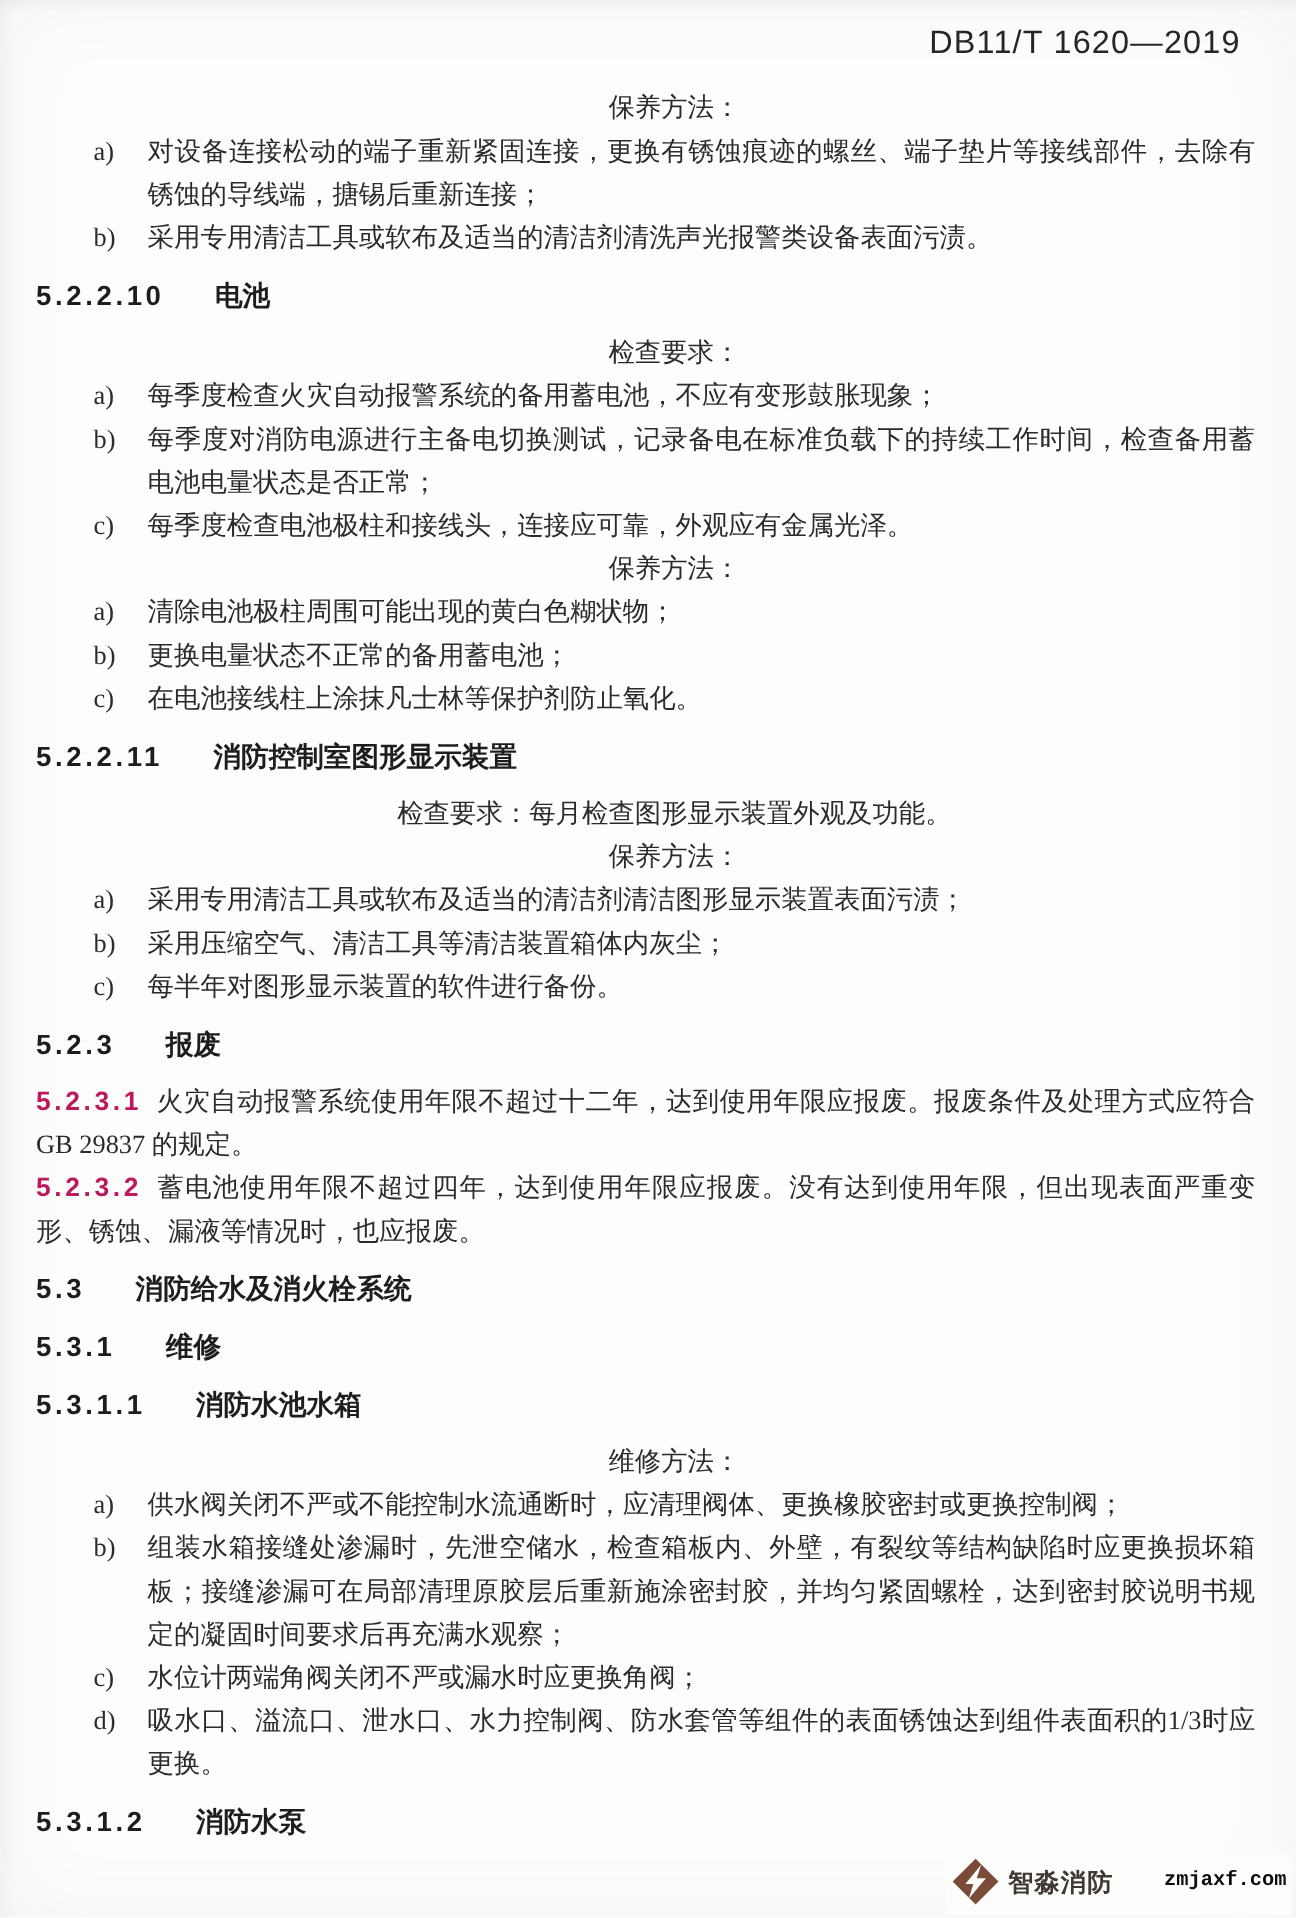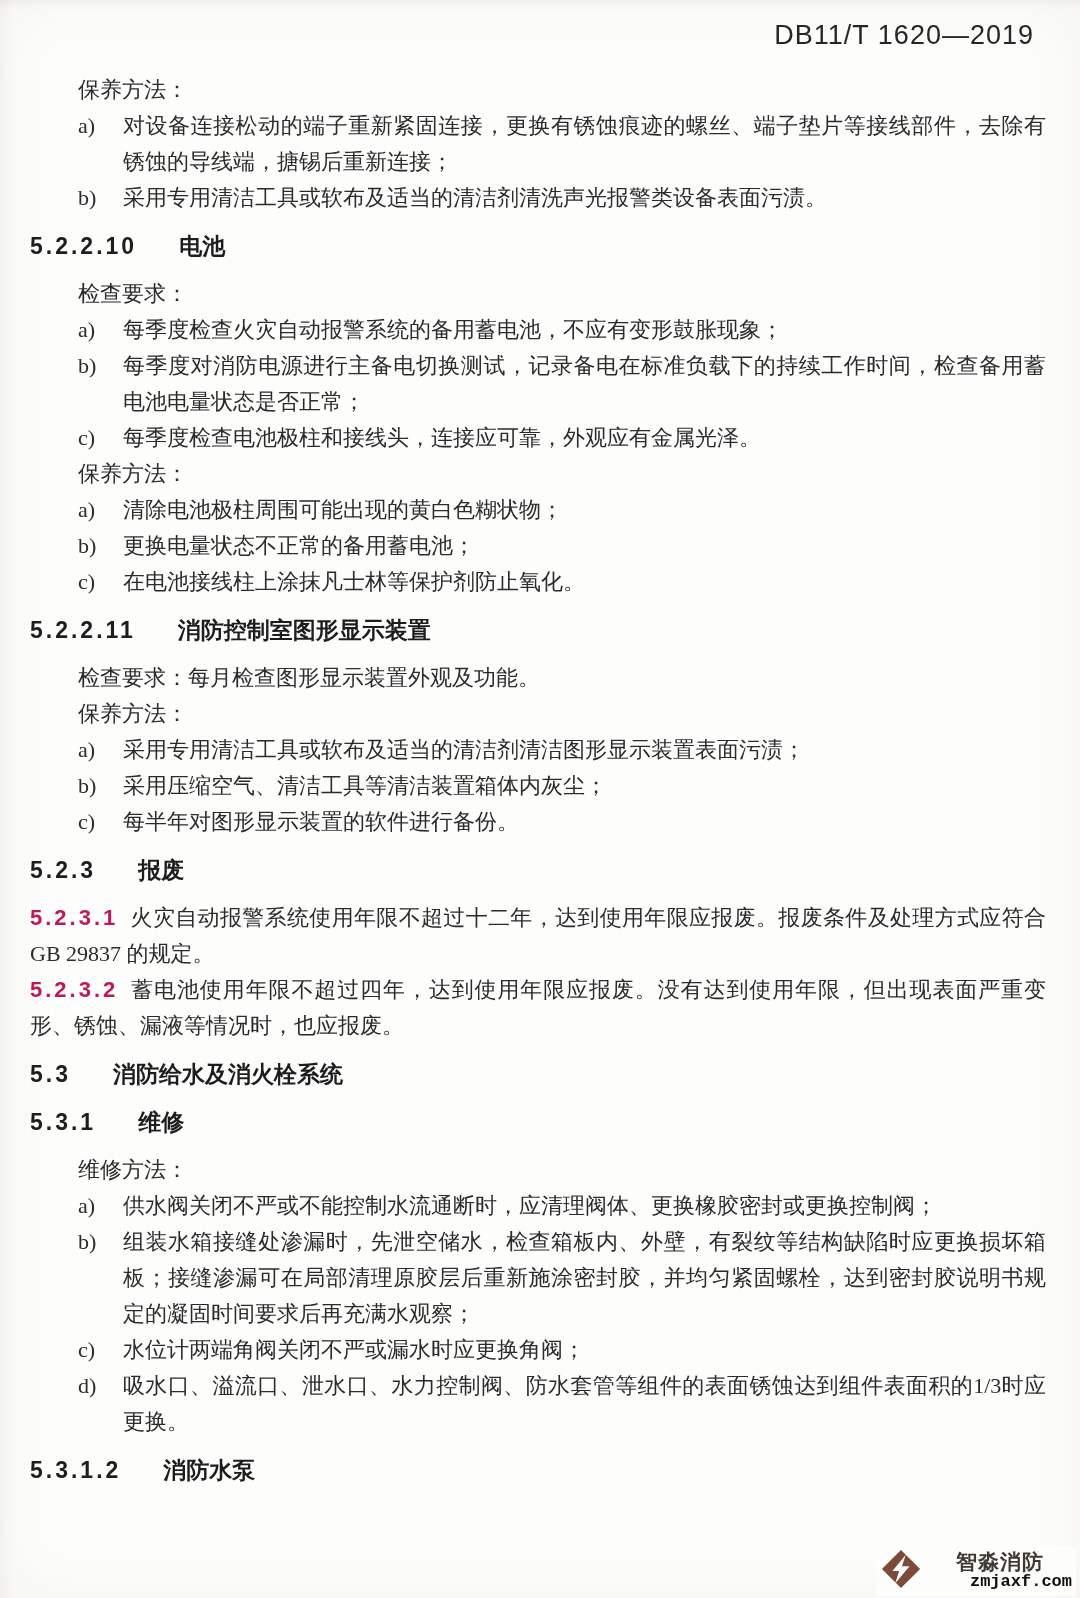--- a/index.html
+++ b/index.html
@@ -38,21 +38,21 @@
     position: absolute;
     left: 30px;
     right: 34px;
     top: 72px;
     font-size: 22px;
     line-height: 36px;
   }
 
   .block-label {
     padding-left: 48px;
-    text-align: left;
+    text-align: center;
   }
 
   .block-list { display: flex; }
   .block-list .marker { flex: 0 0 45px; margin-left: 48px; }
   .block-list .text  { flex: 1; text-align: justify; }
 
   .block-heading {
     font-family: "Liberation Sans", sans-serif;
     font-weight: 700;
     font-size: 23px;
@@ -90,21 +90,21 @@
   .site-logo {
     position: absolute;
     right: 4px;
     bottom: 2px;
     display: flex;
     align-items: center;
     gap: 6px;
     background: #fdfdfc;
     padding: 2px 4px;
   }
-  .site-logo .logo-col { display: flex; flex-direction: column; line-height: 1.05; text-align: center; }
+  .site-logo .logo-col { display: flex; flex-direction: row; line-height: 1.05; }
   .site-logo .logo-name {
     font-family: "Liberation Sans", sans-serif;
     font-weight: 700;
     font-size: 21px;
     color: #3f3833;
     letter-spacing: 1px;
   }
   .site-logo .logo-domain {
     font-family: "Liberation Mono", monospace;
     font-weight: 700;
@@ -170,20 +170,21 @@
       </div>
       <div class="block-list">
         <span class="marker">c)</span>
         <span class="text">每半年对图形显示装置的软件进行备份。</span>
       </div>
       <div class="block-heading"><span class="num">5.2.3</span><span class="title">报废</span></div>
       <div class="block-para"><span class="num">5.2.3.1</span><span class="ptext">火灾自动报警系统使用年限不超过十二年，达到使用年限应报废。报废条件及处理方式应符合 GB 29837 的规定。</span></div>
       <div class="block-para"><span class="num">5.2.3.2</span><span class="ptext">蓄电池使用年限不超过四年，达到使用年限应报废。没有达到使用年限，但出现表面严重变形、锈蚀、漏液等情况时，也应报废。</span></div>
       <div class="block-heading"><span class="num">5.3</span><span class="title">消防给水及消火栓系统</span></div>
       <div class="block-heading"><span class="num">5.3.1</span><span class="title">维修</span></div>
+      <div class="block-heading"><span class="num">5.3.1.1</span><span class="title">消防水池水箱</span></div>
       <div class="block-label">维修方法：</div>
       <div class="block-list">
         <span class="marker">a)</span>
         <span class="text">供水阀关闭不严或不能控制水流通断时，应清理阀体、更换橡胶密封或更换控制阀；</span>
       </div>
       <div class="block-list">
         <span class="marker">b)</span>
         <span class="text">组装水箱接缝处渗漏时，先泄空储水，检查箱板内、外壁，有裂纹等结构缺陷时应更换损坏箱板；接缝渗漏可在局部清理原胶层后重新施涂密封胶，并均匀紧固螺栓，达到密封胶说明书规定的凝固时间要求后再充满水观察；</span>
       </div>
       <div class="block-list">

